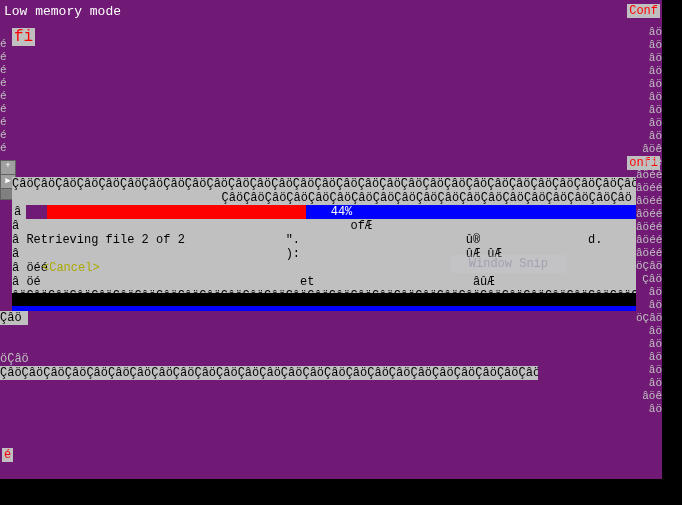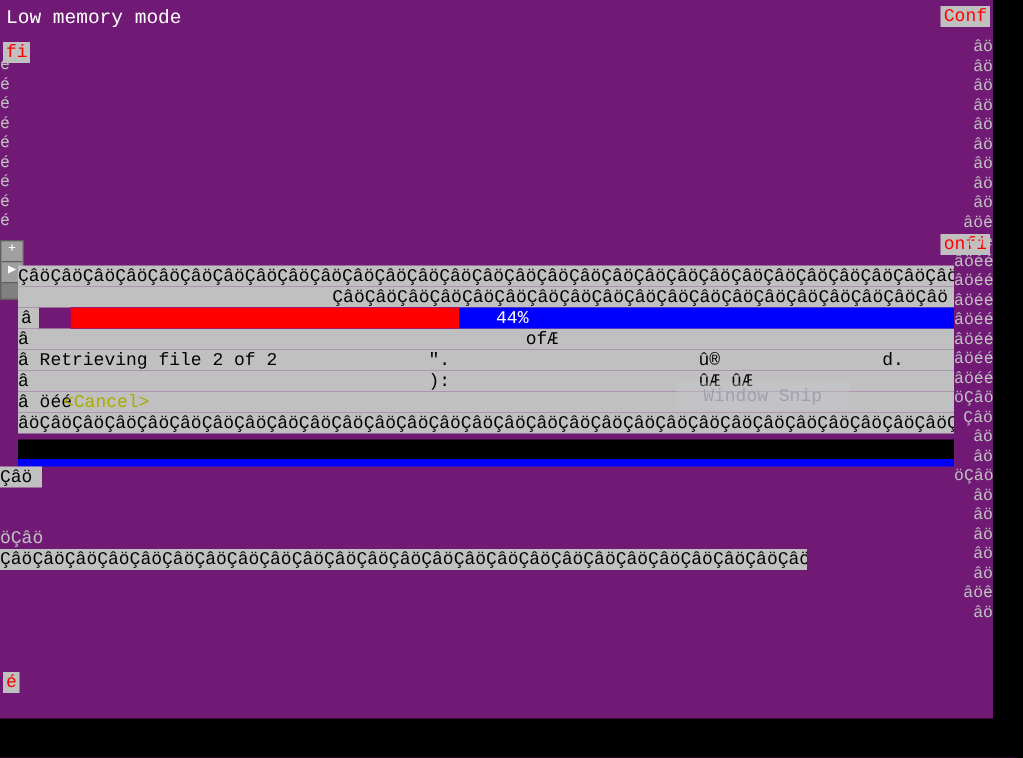--- a/index.html
+++ b/index.html
@@ -20,23 +20,23 @@
       position: absolute; top: 4px; right: 2px;
       color: #ff0000; background: #c0c0c0;
       padding: 0 2px; font-size: 12px; margin-left: 47px;
     }
     .onf-mid {
       position: absolute; top: 156px; right: 2px;
       color: #ff0000; background: #c0c0c0;
       padding: 0 2px; font-size: 12px;
     }
     .fi-label {
-      position: absolute; top: 28px; left: 2px;
+      position: absolute; top: 28px; left: 12px;
       color: #ff0000; background: #c0c0c0;
-      padding: 0 2px; font-size: 12px; font-family: Liberation Mono, monospace;
+      padding: 0 2px; font-size: 16px; font-family: Liberation Mono, monospace;
     }
     .left-deco {
       position: absolute; left: 0; top: 38px; width: 12px; color: #c0c0c0;
       font-size: 11px; line-height: 13px;
     }
     .left-deco span { display:block; }
     .snip-tool {
       position: absolute; left: 0; top: 160px; width: 16px; height: 40px;
       background: #808080; border: 1px solid #606060;
     }
@@ -195,20 +195,23 @@
     </div>
     <div class="content-row">
       <span class="body"><span>â                                     ):                       ûÆ ûÆ</span></span>
     </div>
     <div class="content-row">
       <span class="body">â öéé</span>
     </div>
     <div class="content-row" style="position:relative;top:-14px;pointer-events:none;height:0;overflow:visible">
       <span class="cancel" style="pointer-events:auto">&lt;Cancel&gt;</span>
     </div>
+    <div class="content-row">
+      <span class="body">â öé                                    et                      âûÆ</span>
+    </div>
     <div class="garble-line">âöÇâöÇâöÇâöÇâöÇâöÇâöÇâöÇâöÇâöÇâöÇâöÇâöÇâöÇâöÇâöÇâöÇâöÇâöÇâöÇâöÇâöÇâöÇâöÇâöÇâöÇâöÇâöÇâöÇâöÇâö</div>
   </div>
 
   <div class="black-strip"></div>
   <div class="blue-strip"></div>
   <div class="garble-line" style="position:absolute;left:0;top:311px;width:28px">Çâö</div>
 
   <div class="window-snip">Window Snip</div>
 
   <div class="lower-garble1">öÇâö</div>

